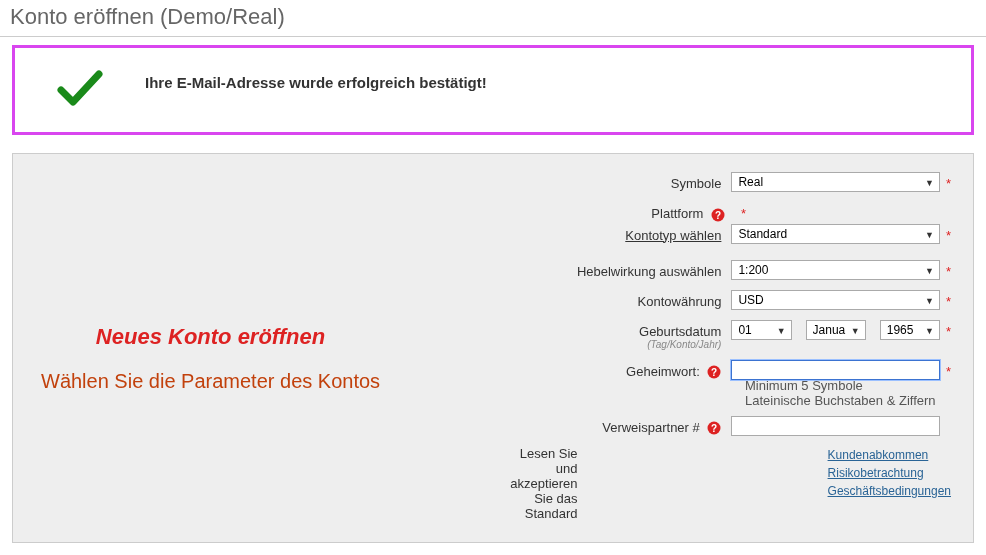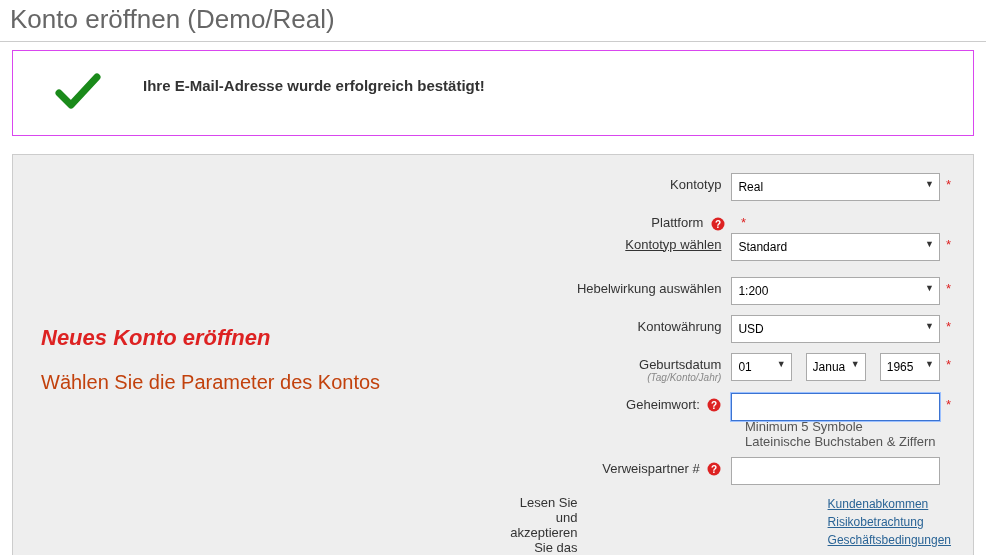--- a/index.html
+++ b/index.html
@@ -1,35 +1,35 @@
 <!DOCTYPE html>
 <html><head>
 <meta charset="utf-8">
 <style>
 * { box-sizing: border-box; margin: 0; padding: 0; }
 body { font-family: Arial, sans-serif; font-size: 13px; color: #333; background: #fff; width: 986px; }
-.page-title { font-size: 26px; color: #666; padding: 4px 10px 6px; font-weight: normal; }
+.page-title { font-size: 22px; color: #666; padding: 4px 10px 6px; font-weight: normal; }
 .hr { border: none; border-top: 1px solid #ccc; margin: 0 0 8px 0; }
-.success-box { margin: 0 12px 18px 12px; border: 1px solid #d946ef; background: #fff; padding: 18px 18px 24px; display: flex; align-items: flex-start; }
+.success-box { margin: 0 12px 18px 12px; border: 3px solid #d946ef; background: #fff; padding: 18px 18px 24px; display: flex; align-items: flex-start; }
 .check { width: 50px; height: 40px; margin: 2px 40px 0 22px; }
 .check svg { width: 100%; height: 100%; }
 .success-text { font-weight: bold; font-size: 15px; margin-top: 8px; }
 .form-panel { margin: 0 12px; border: 1px solid #ccc; background: #eee; padding: 18px 22px; position: relative; min-height: 390px; }
-.left-col { position: absolute; left: 28px; top: 170px; }
+.left-col { position: absolute; left: 28px; top: 170px; text-align: center; }
 .heading-red { color: #d22; font-style: italic; font-size: 22px; font-weight: bold; margin-bottom: 20px; }
 .subtext { color: #c2410c; font-size: 20px; }
 .fields { margin-left: 470px; }
 .row { display: flex; align-items: flex-start; margin-bottom: 10px; }
 .lbl { width: 230px; text-align: right; padding-right: 10px; font-size: 13px; color: #333; padding-top: 4px; }
 .lbl a { color: #333; }
 .lbl small { display: block; font-style: italic; font-size: 10px; color: #888; }
 .ctrl { width: 212px; display: flex; gap: 6px; align-items: center; }
 .req { color: #d22; margin-left: 6px; padding-top: 4px; font-size: 13px; }
 select, input[type=text], input[type=password] {
-  width: 100%; height: 28px; border: 1px solid #aaa; background: #fff;
+  width: 100%; height: 20px; border: 1px solid #aaa; background: #fff;
   font-size: 12px; padding: 2px 6px; font-family: Arial, sans-serif;
   -webkit-appearance: none; appearance: none;
 }
 .sel-wrap { position: relative; flex: 1; }
 .sel-wrap::after {
   content: "▼"; position: absolute; right: 6px; top: 6px;
   font-size: 9px; color: #333; pointer-events: none;
 }
 .date-group { display: flex; gap: 14px; width: 212px; }
 .date-group .sel-wrap { flex: 1; min-width: 0; }
@@ -60,21 +60,21 @@
 </div>
 
 <div class="form-panel">
   <div class="left-col">
     <div class="heading-red">Neues Konto eröffnen</div>
     <div class="subtext">Wählen Sie die Parameter des Kontos</div>
   </div>
 
   <div class="fields">
     <div class="row">
-      <div class="lbl">Kontotyp</div>
+      <div class="lbl">Symbole</div>
       <div class="ctrl">
           <div class="sel-wrap"><select><option>Real</option></select></div>
         </div>
       <div class="req">*</div>
     </div>
 
     <div class="row" style="margin-bottom:2px;">
       <div class="lbl">
         <span>Plattform</span>
         <span class="help-icon"><svg viewBox="0 0 14 14">

